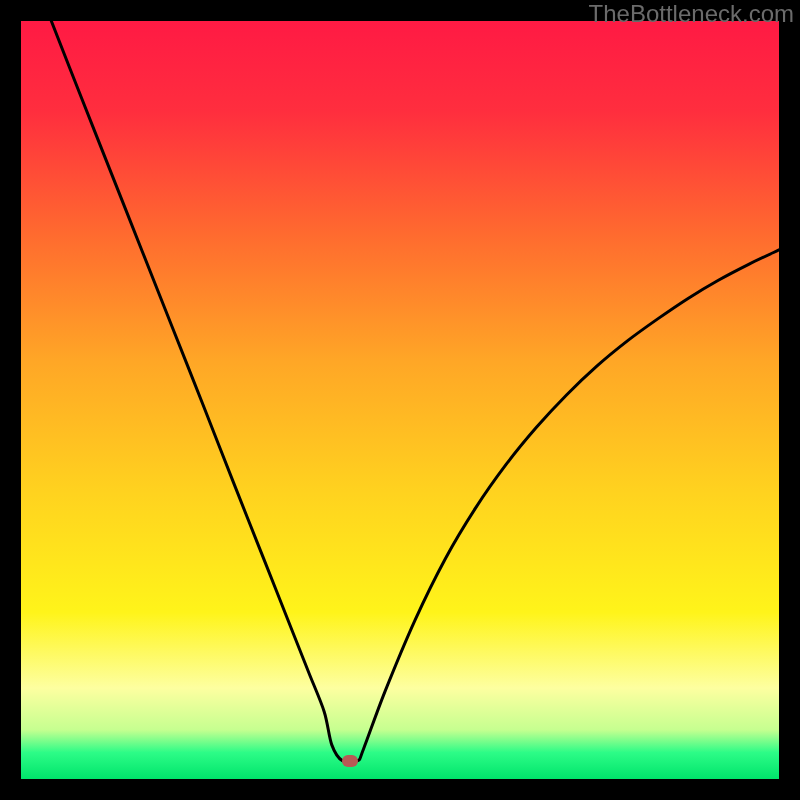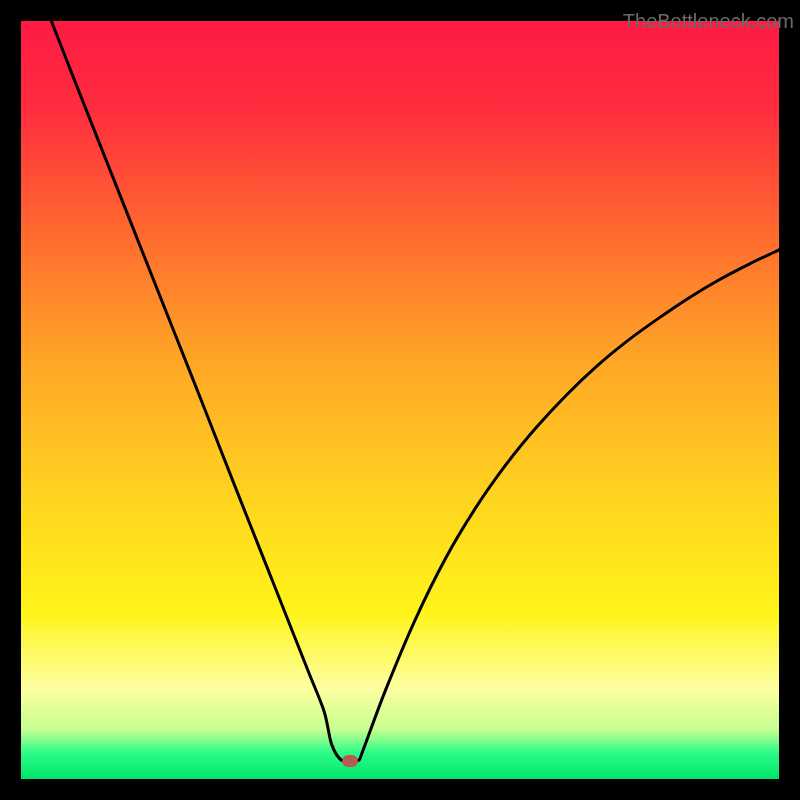--- a/index.html
+++ b/index.html
@@ -21,24 +21,24 @@
   }
   .plot {
     position: absolute;
     left: 0;
     top: 0;
     width: 758px;
     height: 758px;
   }
   .watermark {
     position: absolute;
-    top: 10px;
+    top: 0;
     right: 6px;
     color: #6b6b6b;
-    font-size: 20px;
+    font-size: 24px;
     font-weight: 500;
     letter-spacing: 0px;
     user-select: none;
   }
   .marker {
     position: absolute;
     width: 16px;
     height: 12px;
     background: #b75a55;
     border-radius: 6px;

